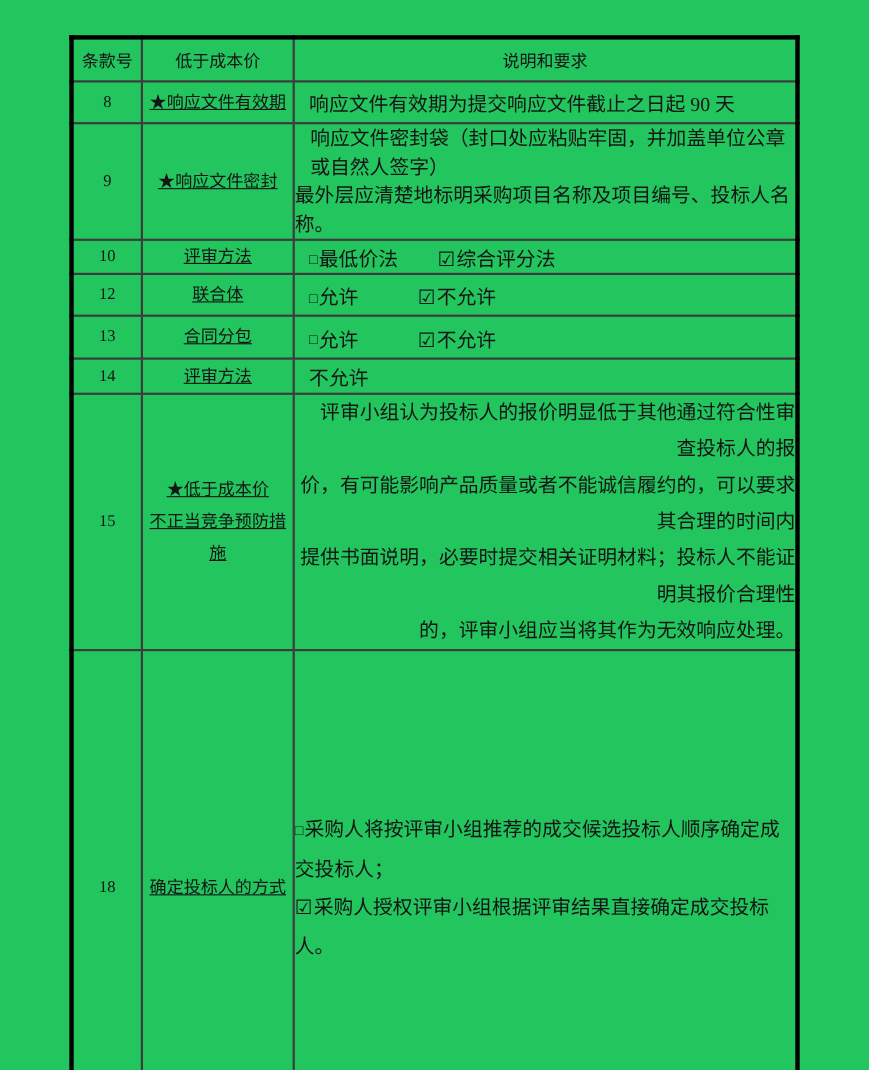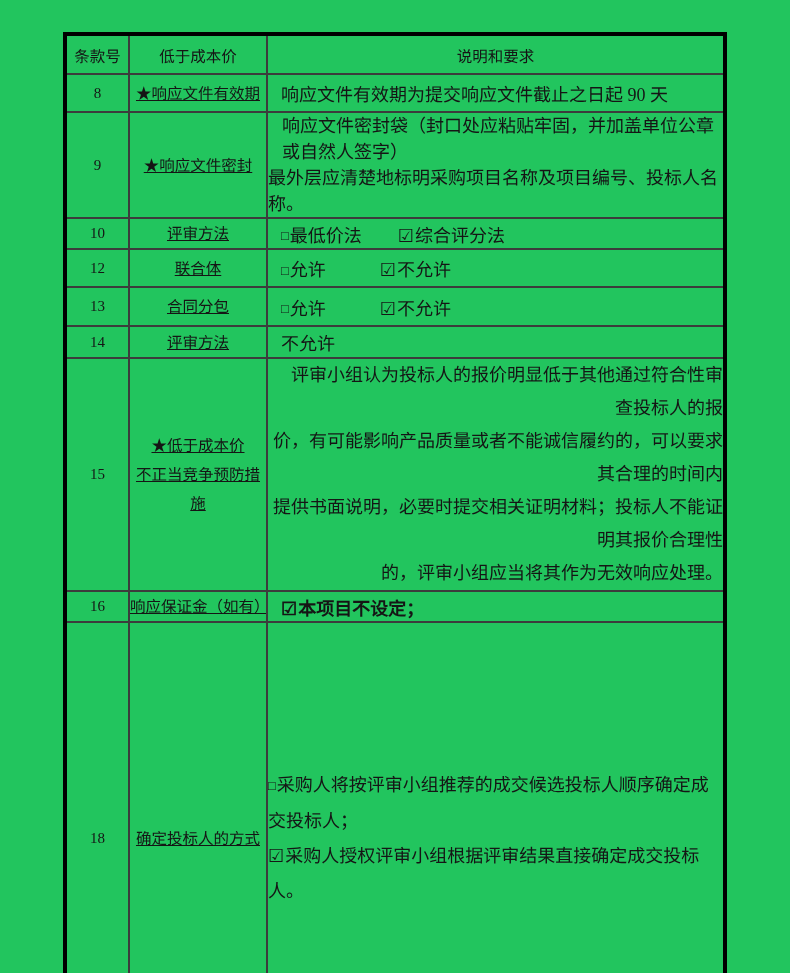--- a/index.html
+++ b/index.html
@@ -156,29 +156,20 @@
             <div class="line">★低于成本价</div>
             <div class="line">不正当竞争预防措施</div>
           </td>
           <td class="content" style="line-height: 33px; text-align: right;">
             <div class="line ind2">评审小组认为投标人的报价明显低于其他通过符合性审查投标人的报</div>
             <div class="line">价，有可能影响产品质量或者不能诚信履约的，可以要求其合理的时间内</div>
             <div class="line">提供书面说明，必要时提交相关证明材料；投标人不能证明其报价合理性</div>
             <div class="line">的，评审小组应当将其作为无效响应处理。</div>
           </td>
         </tr>
-        <tr style="height: 29px;">
-          <td class="num">16</td>
-          <td class="name">
-            <div class="line">响应保证金（如有）</div>
-          </td>
-          <td class="content">
-            <div class="line ind1 bold"><span class="cb-checked">☑</span>本项目不设定；</div>
-          </td>
-        </tr>
         <tr style="height: 434px;">
           <td class="num">18</td>
           <td class="name">
             <div class="line">确定投标人的方式</div>
           </td>
           <td class="content" style="line-height: 35px;">
             <div class="line"><span class="cb-unchecked">□</span>采购人将按评审小组推荐的成交候选投标人顺序确定成交投标人；</div>
             <div class="line"><span class="cb-checked">☑</span>采购人授权评审小组根据评审结果直接确定成交投标人。</div>
           </td>
         </tr>

